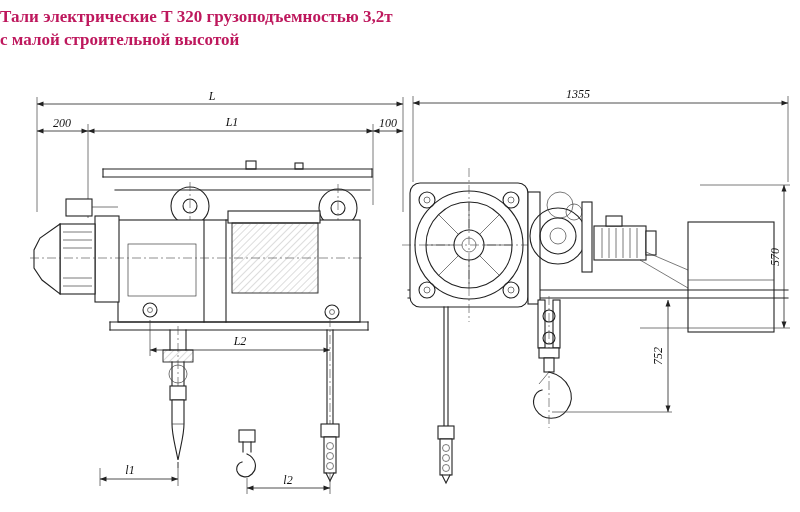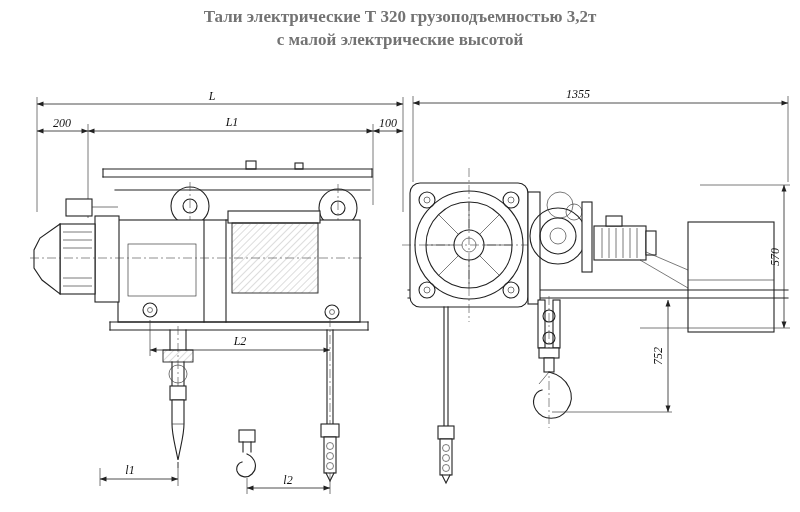--- a/index.html
+++ b/index.html
@@ -1,34 +1,34 @@
 <!DOCTYPE html>
 <html><head>
 <meta charset="utf-8">
 <style>
   html,body{margin:0;padding:0;background:#ffffff;}
   .page{position:relative;width:800px;height:512px;background:#ffffff;overflow:hidden;font-family:"Liberation Serif",serif;}
-  .title{position:absolute;top:5px;left:0;width:100%;text-align:center;margin:0;
-         font-family:"Liberation Serif",serif;font-weight:bold;font-size:17px;line-height:23px;color:#737373;}
+  .title{position:absolute;top:5px;left:0;width:100%;text-align:left;margin:0;
+         font-family:"Liberation Serif",serif;font-weight:bold;font-size:17px;line-height:23px;color:#be185d;}
   svg{position:absolute;top:0;left:0;}
   .ln{stroke:#222;fill:none;stroke-width:1.1;stroke-linecap:square;}
   .lnf{stroke:#222;fill:#ffffff;stroke-width:1.1;}
   .thin{stroke:#333;fill:none;stroke-width:0.65;}
   .dim{stroke:#222;fill:none;stroke-width:0.8;}
   .cl{stroke:#444;fill:none;stroke-width:0.6;stroke-dasharray:9 3 2 3;}
   .hatch{fill:url(#hatchp);stroke:#222;stroke-width:0.9;}
   .dimtxt{font-family:"Liberation Serif",serif;font-style:italic;font-size:12px;fill:#111;}
 </style>
 </head>
 <body>
 
 <div class="page">
   <h1 class="title">
     <span>Тали электрические Т 320 грузоподъемностью 3,2т</span><br>
-    <span>с малой электрические высотой</span>
+    <span>с малой строительной высотой</span>
   </h1>
 
   <svg width="800" height="512" viewBox="0 0 800 512">
     <defs>
       <marker id="arr" viewBox="0 0 10 10" refX="9.5" refY="5" markerWidth="9" markerHeight="9" orient="auto-start-reverse">
         <path d="M0.5,1.5 L9.5,5 L0.5,8.5 Z" fill="#222"></path>
       </marker>
       <pattern id="hatchp" width="5" height="5" patternUnits="userSpaceOnUse" patternTransform="rotate(45)">
         <line x1="0" y1="0" x2="0" y2="5" stroke="#999" stroke-width="0.7"></line>
       </pattern>

